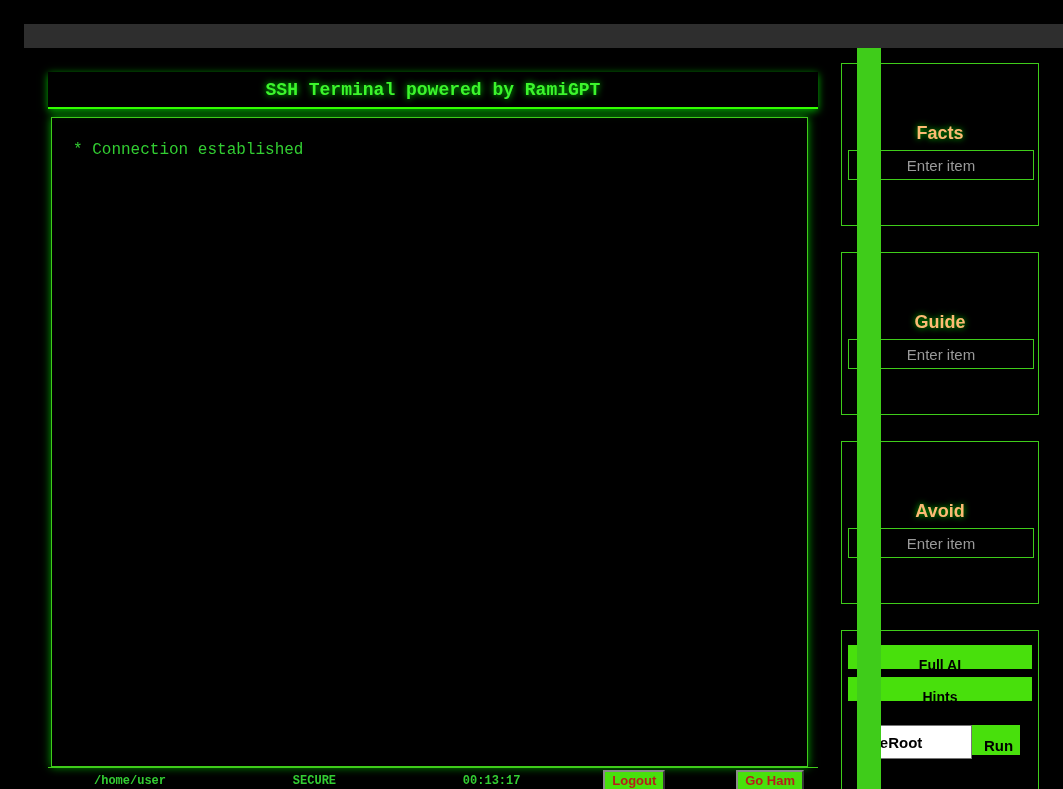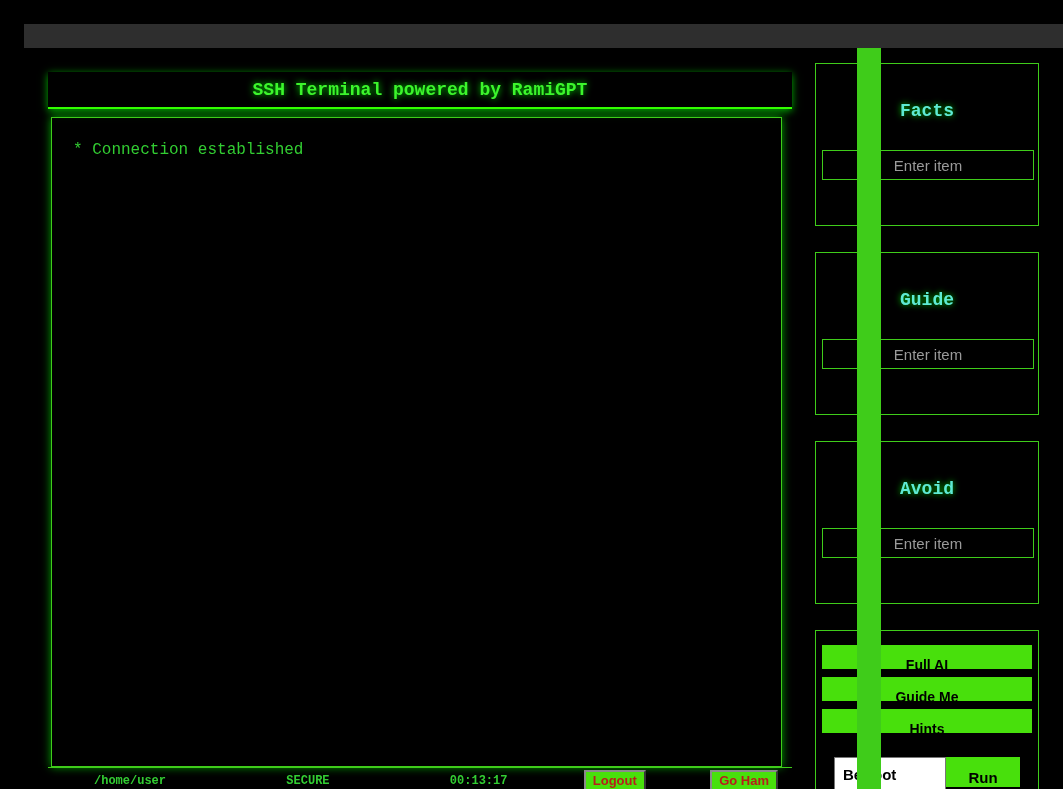--- a/index.html
+++ b/index.html
@@ -41,39 +41,39 @@
   .status-text { color: #32cd32; font-weight: bold; font-size: 12px; margin-left: 32px; }
   .bar-btn { background: #48e00c; color: #b91c1c; border: 2px outset #8a8a8a;
              font: bold 13px "Liberation Sans", sans-serif; padding: 1px 7px;
              cursor: pointer; }
 
   
   .sidebar { flex: 1; padding: 3px 12px 0 11px; }
 
   .panel { position: relative; height: 163px; border: 1px solid #3fcc1a;
            margin-bottom: 26px; text-align: center; }
-  .panel-title { margin-top: 13px; color: #5eead4; font-weight: bold; font-size: 18px;
+  .panel-title { margin-top: 35px; color: #fdba74; font-weight: bold; font-size: 18px;
                  text-shadow: 0 0 6px rgba(0,255,0,.8);
-                 font-family: Liberation Mono, monospace; }
+                 font-family: Liberation Sans, sans-serif; }
   .panel-input { position: absolute; left: 6px; right: 4px; top: 86px; height: 30px;
                  background: transparent; border: 1px solid #3fcc1a; outline: none;
                  color: #ddd; text-align: center;
                  font: 15px "Liberation Sans", sans-serif; }
   .panel-input::placeholder { color: #9a9a9a; opacity: 1; }
 
   .actions-panel { height: 207px; border: 1px solid #3fcc1a; padding: 14px 6px 10px; }
   .action-btn { display: block; width: 100%; height: 16px; margin-bottom: 8px;
                 background: #48e00c; color: #000; border: none; cursor: pointer;
                 font: bold 14px "Liberation Sans", sans-serif; }
   .run-row { display: flex; justify-content: space-between; 
              margin-top: 12px; }
   .script-input { width: 112px; height: 34px; background: #fff; color: #000;
                   border: 1px solid #777; padding: 0 8px; outline: none;
                   font: bold 15px "Liberation Sans", sans-serif; }
-  .run-btn { width: 74px; height: 30px; background: #48e00c; color: #000; border: none;
+  .run-btn { width: 48px; height: 30px; background: #48e00c; color: #000; border: none;
              cursor: pointer; font: bold 15px "Liberation Sans", sans-serif; }
 </style>
 </head>
 <body>
 
 <div class="top-strip"></div>
 
 <div class="app">
   <div class="divider"></div>
 
@@ -110,21 +110,20 @@
       <input class="panel-input" type="text" placeholder="Enter item" style="">
     </div>
 
     <div class="panel">
       <div class="panel-title">Avoid</div>
       <input class="panel-input" type="text" placeholder="Enter item" style="">
     </div>
 
     <div class="actions-panel">
       <button class="action-btn">Full AI</button>
-      <button class="action-btn">Guide Me</button>
       <button class="action-btn">Hints</button>
       <div class="run-row">
         <input class="script-input" type="text" value="BeRoot" style="">
         <button class="run-btn">Run</button>
       </div>
     </div>
 
   </div>
 </div>
 

